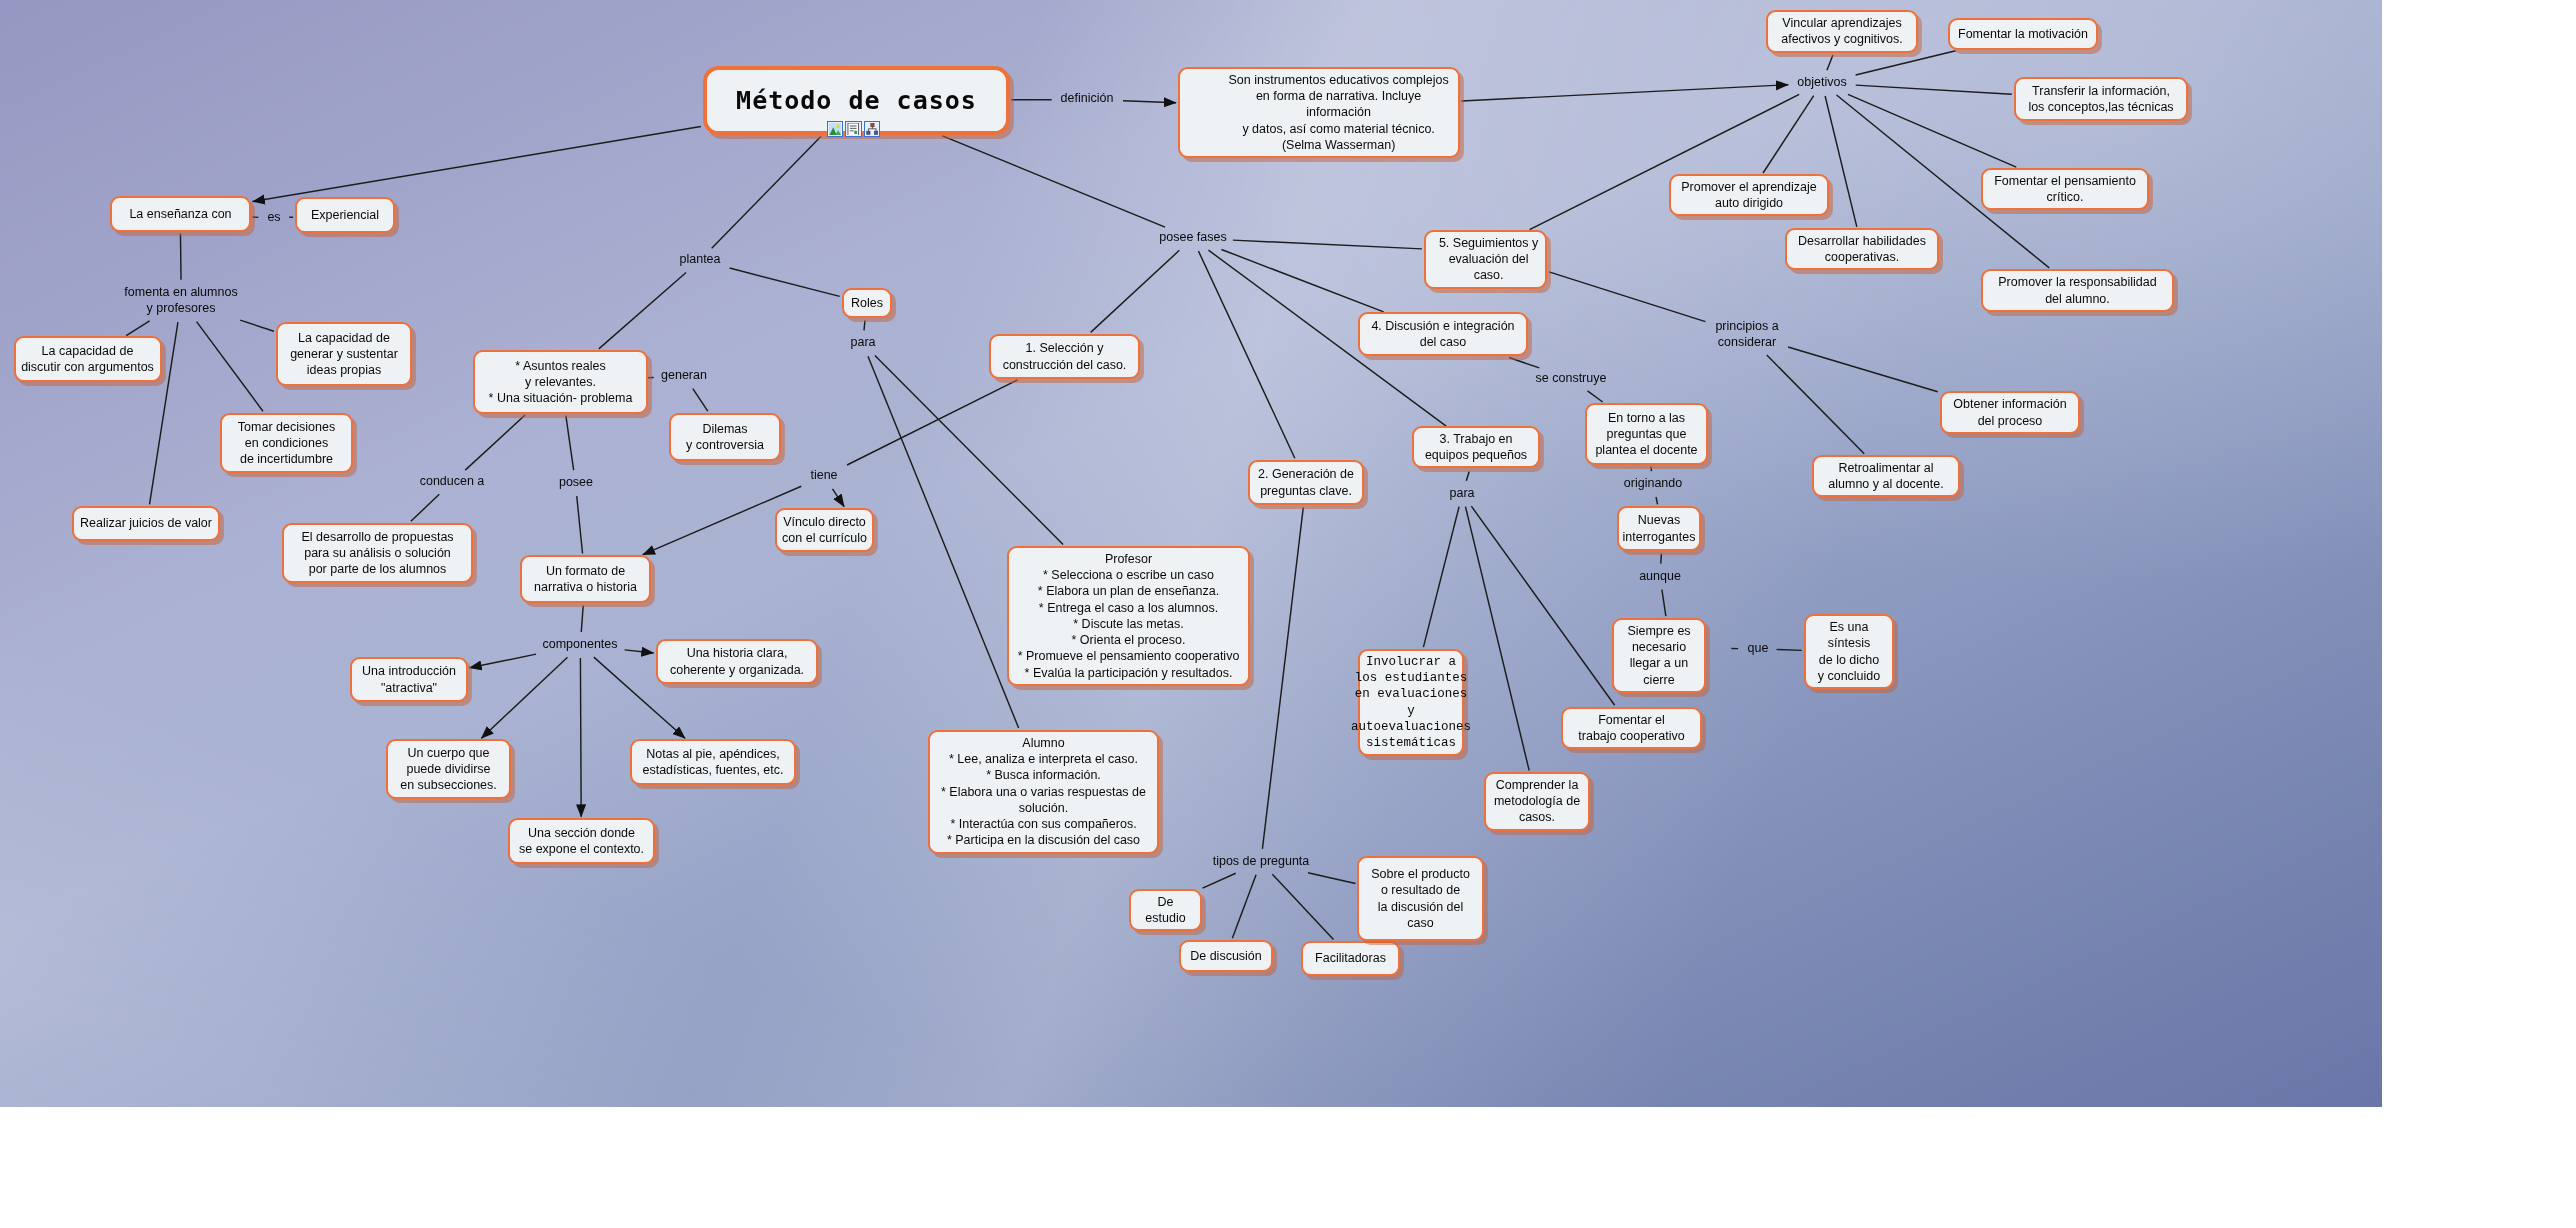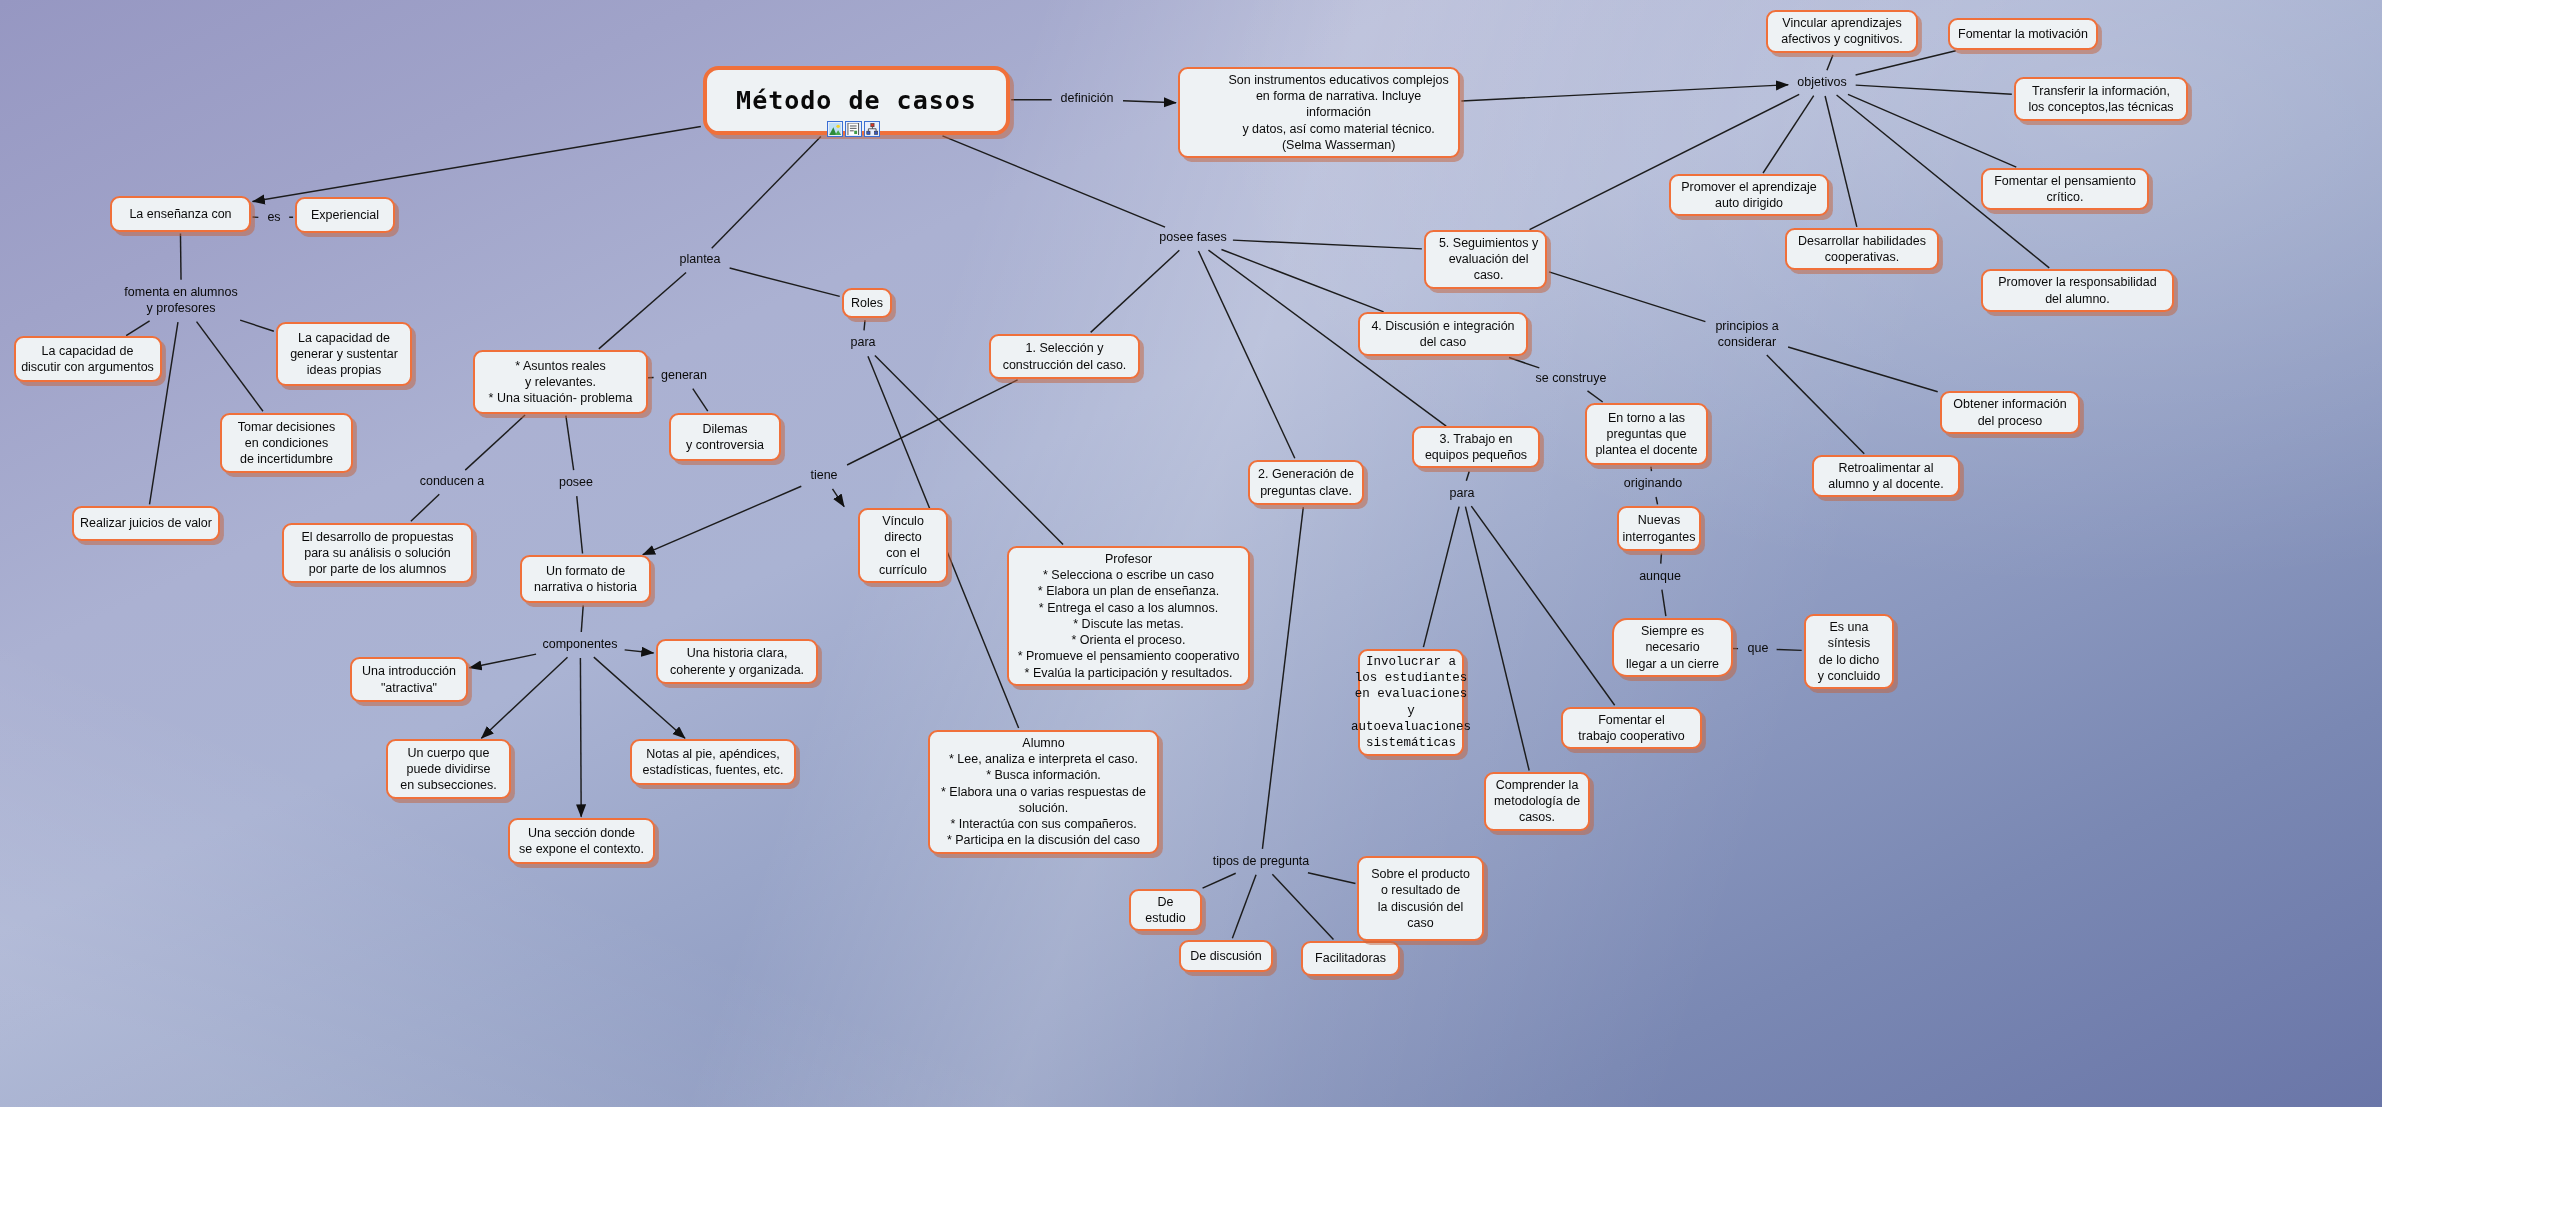--- a/index.html
+++ b/index.html
@@ -139,21 +139,21 @@
         <div class="concept" style="left: 656px; top: 639px; width: 162px; min-height: 45px;">Una historia clara,
 coherente y organizada.</div>
         <div class="concept" style="left: 386px; top: 739px; width: 125px; min-height: 60px;">Un cuerpo que
 puede dividirse
 en subsecciones.</div>
         <div class="concept" style="left: 630px; top: 739px; width: 166px; min-height: 46px;">Notas al pie, apéndices,
 estadísticas, fuentes, etc.</div>
         <div class="concept" style="left: 508px; top: 818px; width: 147px; min-height: 46px;">Una sección donde
 se expone el contexto.</div>
         <div class="concept" style="left: 842px; top: 288px; width: 50px; min-height: 30px;">Roles</div>
-        <div class="concept" style="left: 858px; top: 508px; width: 90px; min-height: 44px;">Vínculo directo
+        <div class="concept" style="left: 775px; top: 508px; width: 99px; min-height: 44px;">Vínculo directo
 con el currículo</div>
         <div class="concept" style="left: 1007px; top: 546px; width: 243px; min-height: 129px;">Profesor
 * Selecciona o escribe un caso
 * Elabora un plan de enseñanza.
 * Entrega el caso a los alumnos.
 * Discute las metas.
 * Orienta el proceso.
 * Promueve el pensamiento cooperativo
 * Evalúa la participación y resultados.</div>
         <div class="concept" style="left: 928px; top: 730px; width: 231px; min-height: 121px;">Alumno
@@ -188,21 +188,21 @@
 del alumno.</div>
         <div class="concept" style="left: 1940px; top: 391px; width: 140px; min-height: 43px;">Obtener información
 del proceso</div>
         <div class="concept" style="left: 1812px; top: 455px; width: 148px; min-height: 42px;">Retroalimentar al
 alumno y al docente.</div>
         <div class="concept" style="left: 1585px; top: 403px; width: 123px; min-height: 62px;">En torno a las
 preguntas que
 plantea el docente</div>
         <div class="concept" style="left: 1617px; top: 506px; width: 84px; min-height: 45px;">Nuevas
 interrogantes</div>
-        <div class="concept" style="left: 1612px; top: 618px; width: 121px; min-height: 59px; border-radius: 15px;">Siempre es
+        <div class="concept" style="left: 1612px; top: 618px; width: 94px; min-height: 59px;">Siempre es
 necesario
 llegar a un cierre</div>
         <div class="concept" style="left: 1804px; top: 614px; width: 90px; min-height: 75px;">Es una
 síntesis
 de lo dicho
 y concluido</div>
         <div class="concept" style="left: 1358px; top: 649px; width: 106px; min-height: 92px; font-family: Liberation Mono, monospace;">Involucrar a
 los estudiantes
 en evaluaciones
 y autoevaluaciones

